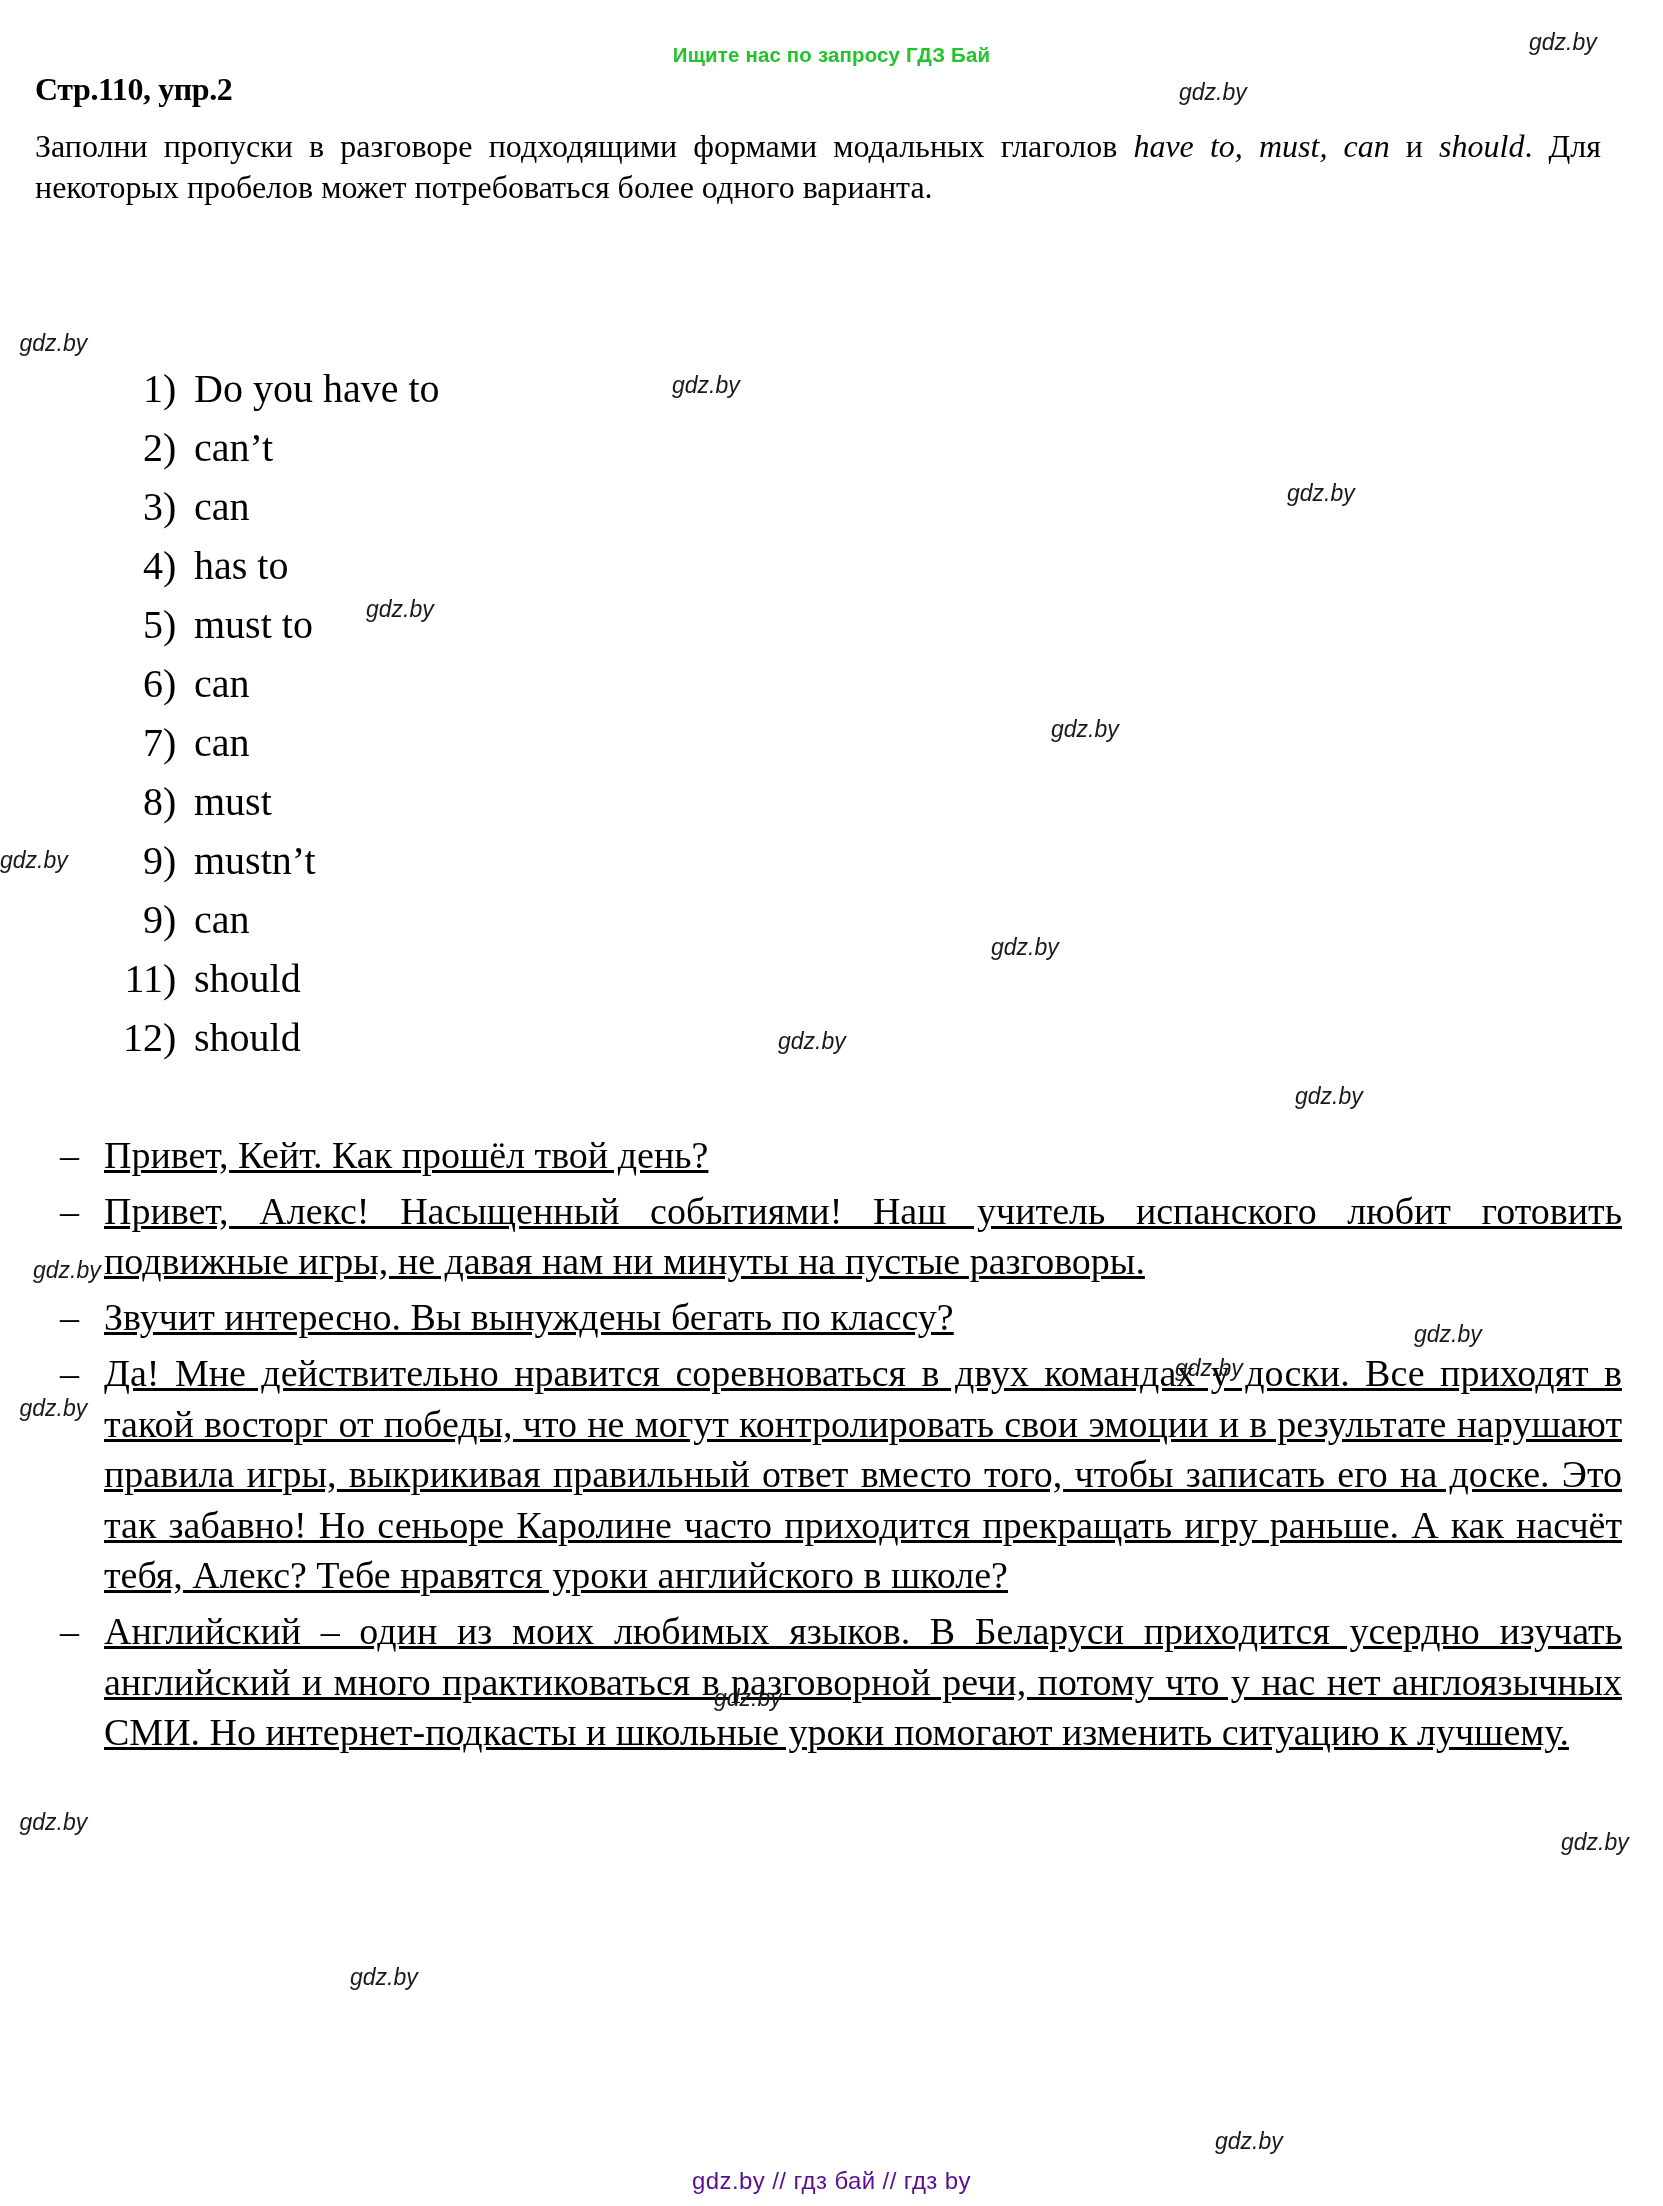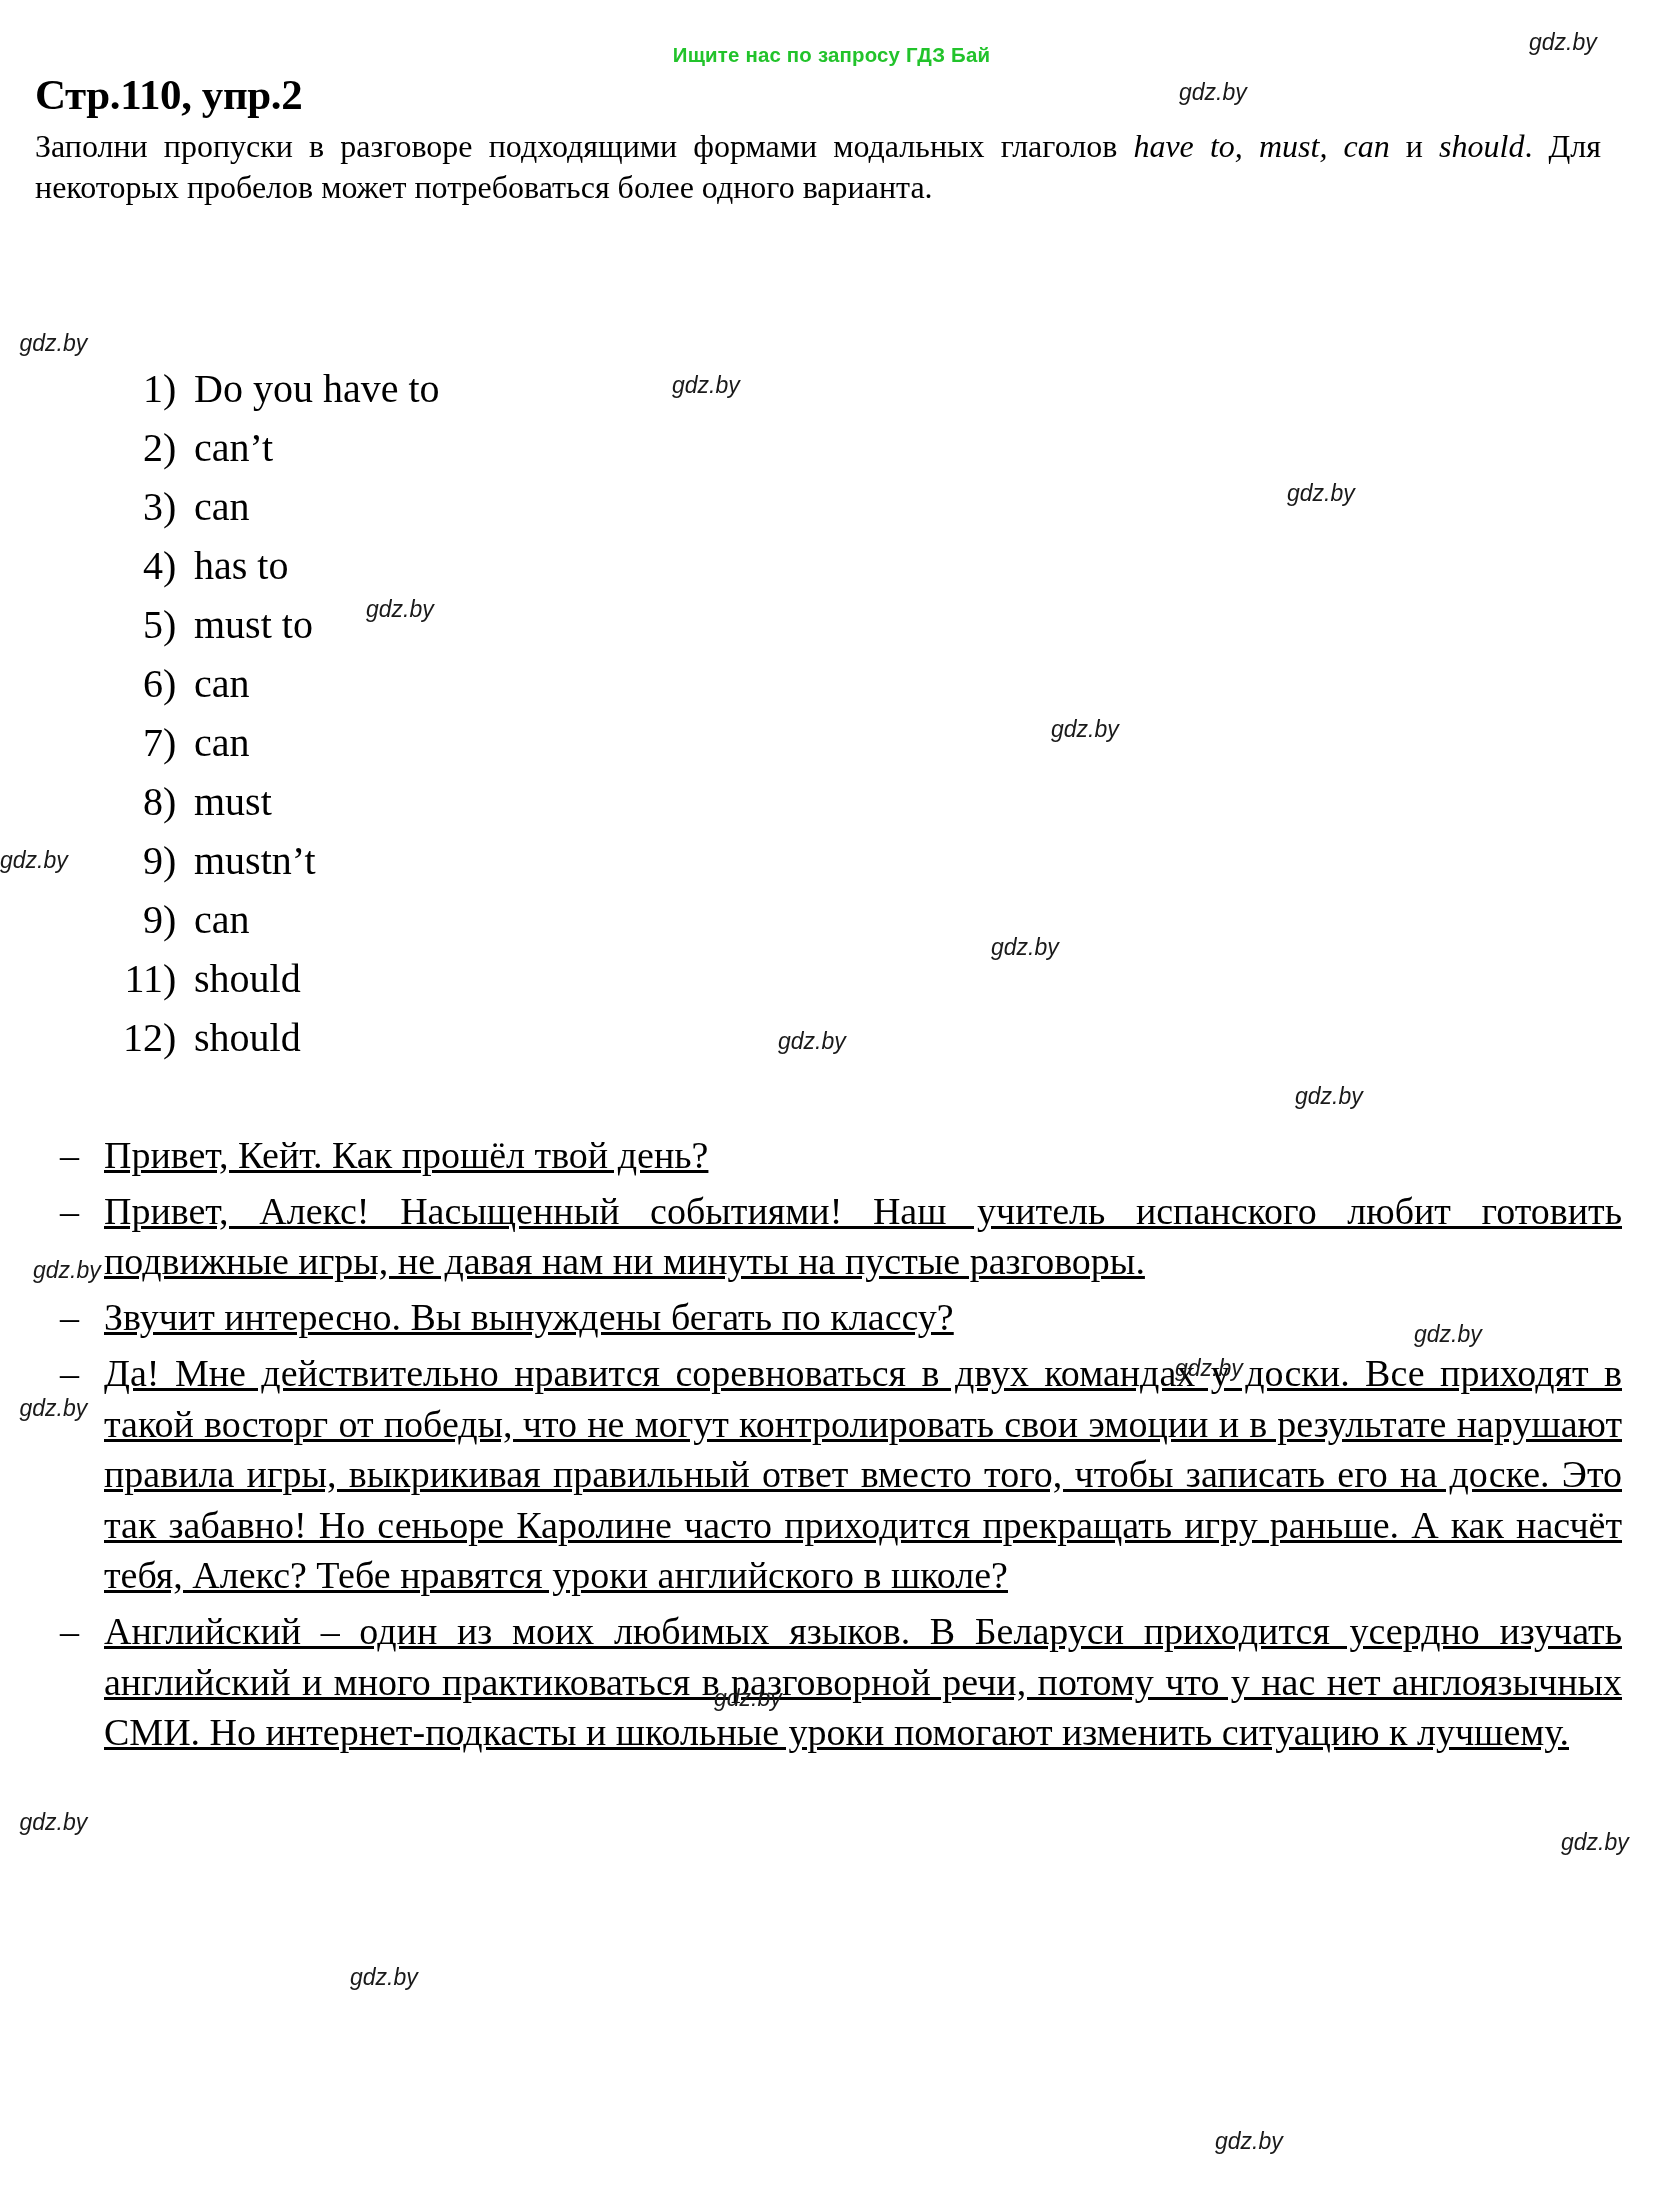--- a/index.html
+++ b/index.html
@@ -37,21 +37,21 @@
     top: 0;
     left: 0;
     width: 1663px;
     height: 2207px;
   }
 
   #exercise-title {
     position: absolute;
     left: 35px;
     top: 73px;
-    font-size: 43px;
+    font-size: 32px;
     font-weight: bold;
     line-height: 1;
     letter-spacing: -0.4px;
   }
 
   #instruction {
     position: absolute;
     left: 35px;
     top: 126px;
     width: 1566px;
@@ -216,20 +216,21 @@
       <div class="dlg-line">
         <span class="dlg-dash">–</span>
         <span class="dlg-text">Да! Мне действительно нравится соревноваться в двух командах у доски. Все приходят в такой восторг от победы, что не могут контролировать свои эмоции и в результате нарушают правила игры, выкрикивая правильный ответ вместо того, чтобы записать его на доске. Это так забавно! Но сеньоре Каролине часто приходится прекращать игру раньше. А как насчёт тебя, Алекс? Тебе нравятся уроки английского в школе?</span>
       </div>
       <div class="dlg-line">
         <span class="dlg-dash">–</span>
         <span class="dlg-text">Английский – один из моих любимых языков. В Беларуси приходится усердно изучать английский и много практиковаться в разговорной речи, потому что у нас нет англоязычных СМИ. Но интернет-подкасты и школьные уроки помогают изменить ситуацию к лучшему.</span>
       </div>
     </div>
 
+  <div id="footer-links">gdz.by  //  гдз бай  //  гдз by</div>
 
 </div>
 
 <span class="wm" style="left: 1529px; top: 29px; font-size: 23px;">gdz.by</span>
 <span class="wm" style="left: 1179px; top: 79px; font-size: 23px;">gdz.by</span>
 <span class="wm" style="left: 19.5px; top: 330px; font-size: 23px;">gdz.by</span>
 <span class="wm" style="left: 672px; top: 372px; font-size: 23px;">gdz.by</span>
 <span class="wm" style="left: 1287px; top: 480px; font-size: 23px;">gdz.by</span>
 <span class="wm" style="left: 366px; top: 596px; font-size: 23px;">gdz.by</span>
 <span class="wm" style="left: 1051px; top: 716px; font-size: 23px;">gdz.by</span>

